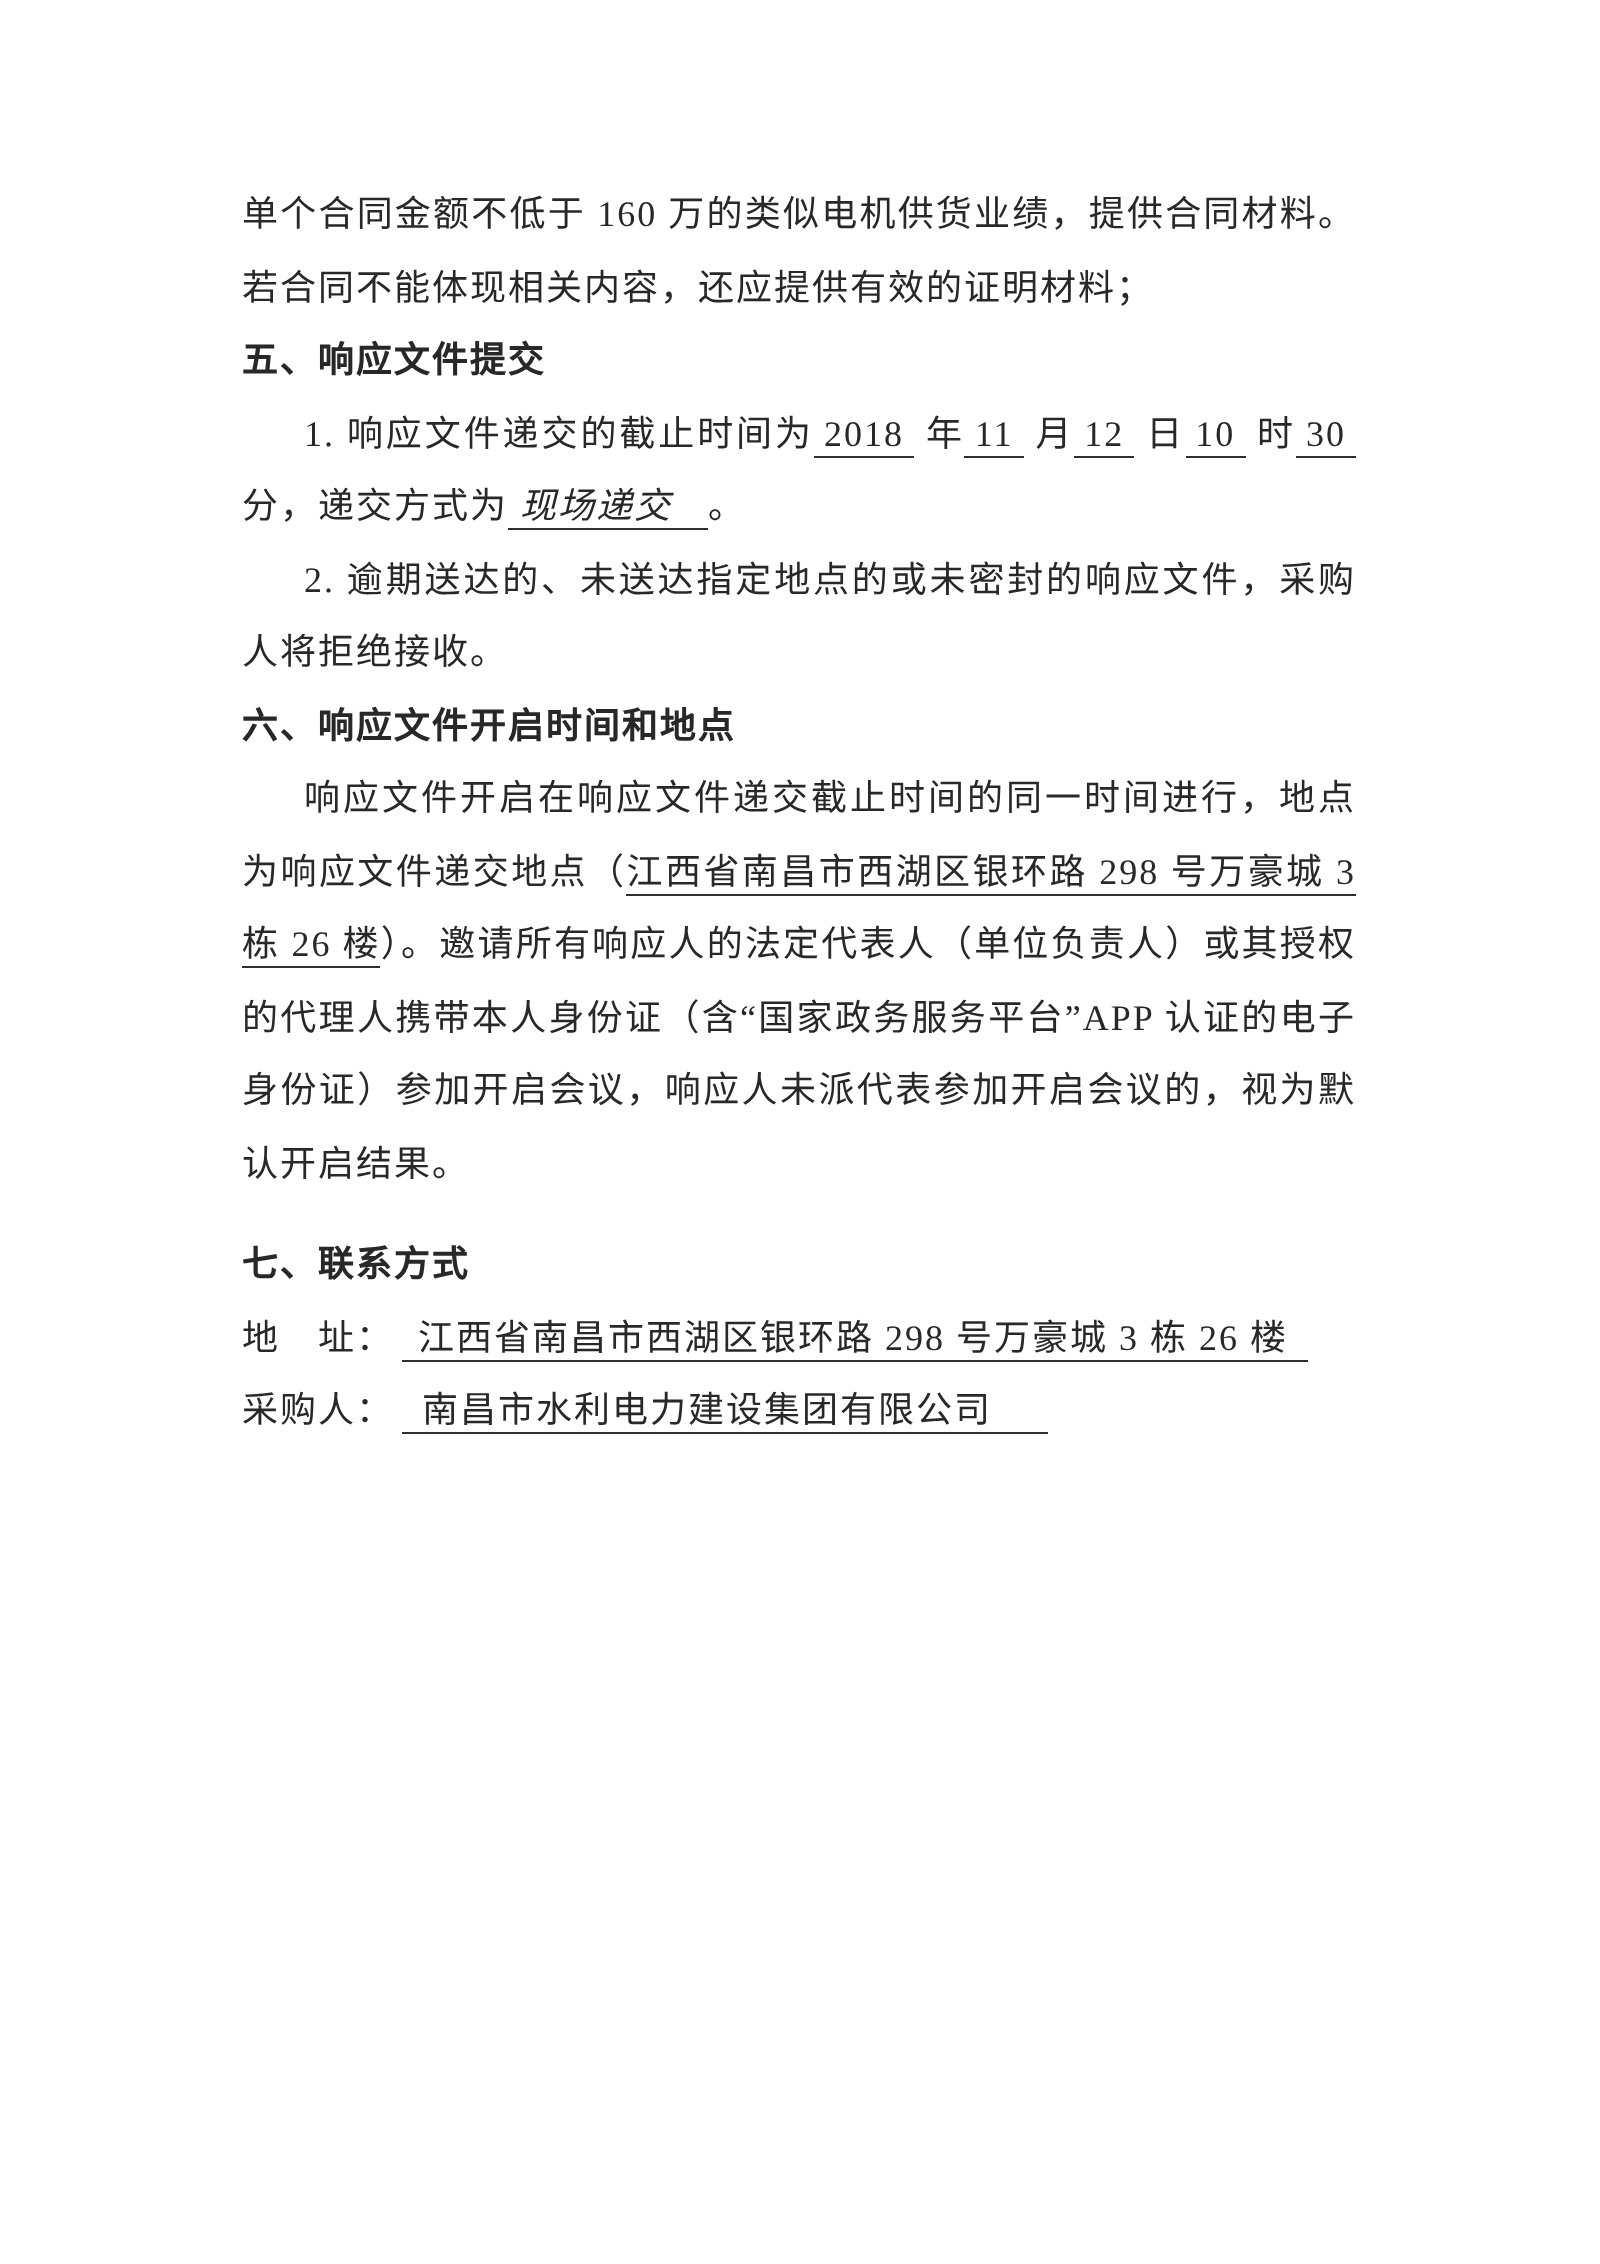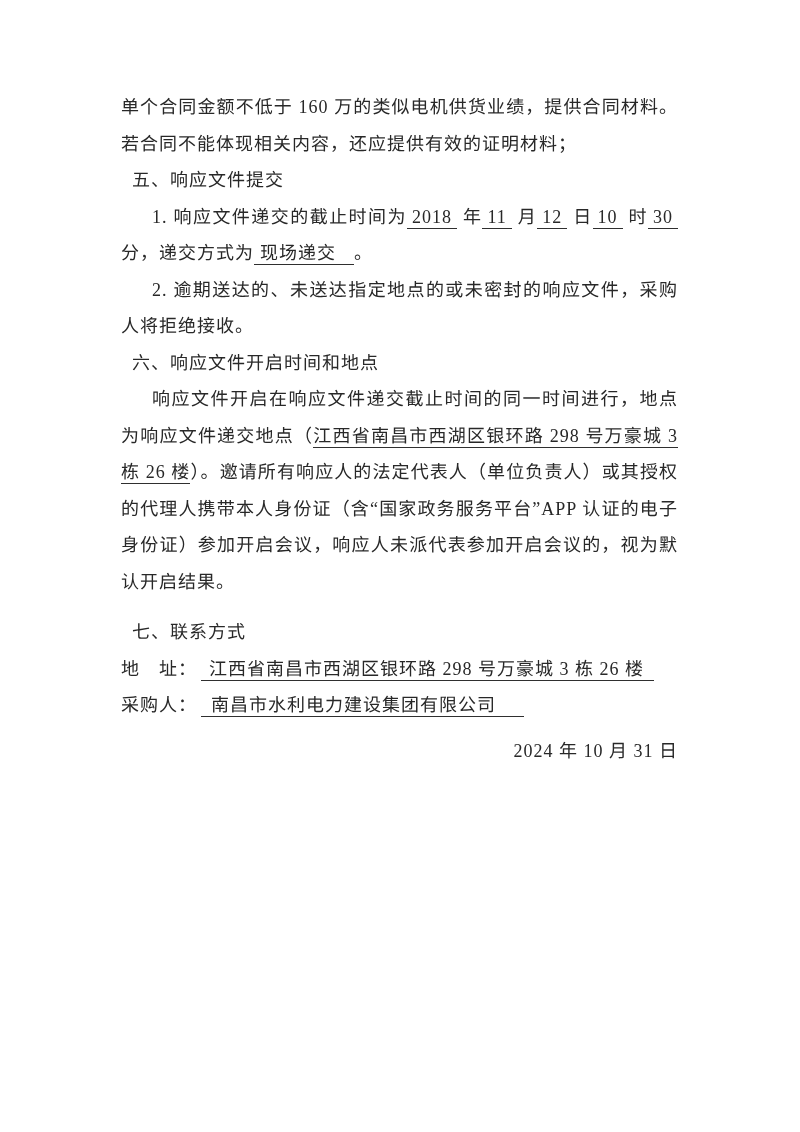--- a/index.html
+++ b/index.html
@@ -27,34 +27,33 @@
     font-size: 18px;
     line-height: 36.5px;
     letter-spacing: 1px;
     text-align: justify;
     text-justify: inter-character;
     color: #282828;
   }
   .indent { text-indent: 31px; }
   .heading {
     font-size: 19px;
-    font-weight: normal;
+    font-weight: bold;
     line-height: 36.5px;
     letter-spacing: 1.5px;
     color: #222222;
-    margin-left: 11px;
   }
   .heading-gap { margin-top: 14px; }
   .contact-gap { margin-top: 7px; }
   .blank {
     border-bottom: 1.5px solid #2f2f2f;
     padding: 0 5px 1px 5px;
     white-space: nowrap;
   }
-  .blank-method { padding: 0 18px 1px 6px; }
+  .blank-method { padding: 0 18px 1px 6px; font-style: italic; }
   .blank-name   { padding: 0 14px 1px 10px; margin-left: 4px; }
   .blank-phone  { padding: 0 14px 1px 10px; margin-left: 6px; }
   .blank-addr   { padding: 0 10px 1px 8px;  margin-left: 4px; }
   .blank-buyer  { padding: 0 28px 1px 10px; margin-left: 4px; }
   .u-inline {
     border-bottom: 1.5px solid #2f2f2f;
     padding-bottom: 1px;
   }
   .contact-line {
     font-size: 18px;
@@ -85,16 +84,15 @@
 
     <p class="indent"><span>响应文件开启在响应文件递交截止时间的同一时间进行，地点为响应文件递交地点（</span><span class="u-inline">江西省南昌市西湖区银环路 298 号万豪城 3 栋 26 楼</span><span>）。邀请所有响应人的法定代表人（单位负责人）或其授权的代理人携带本人身份证（含“国家政务服务平台”APP 认证的电子身份证）参加开启会议，响应人未派代表参加开启会议的，视为默认开启结果。</span></p>
 
     <p class="heading heading-gap">七、联系方式</p>
 
 
     <p class="contact-line"><span>地　址：</span><span class="blank blank-addr">江西省南昌市西湖区银环路 298 号万豪城 3 栋 26 楼</span></p>
 
     <p class="contact-line"><span>采购人：</span><span class="blank blank-buyer">南昌市水利电力建设集团有限公司</span></p>
 
-    <p class="contact-line date-line">2024 年 10 月 31 日</p>
 
   </div>
 </div>
 
 </body></html>

